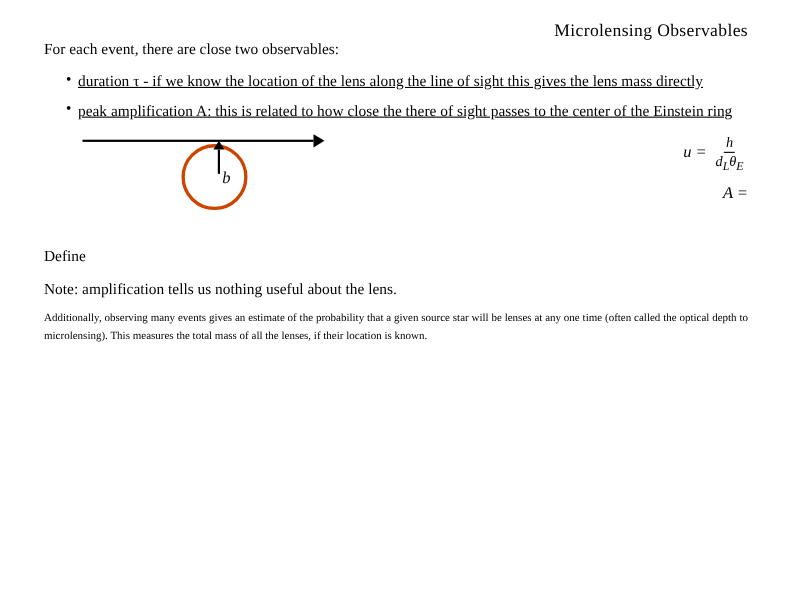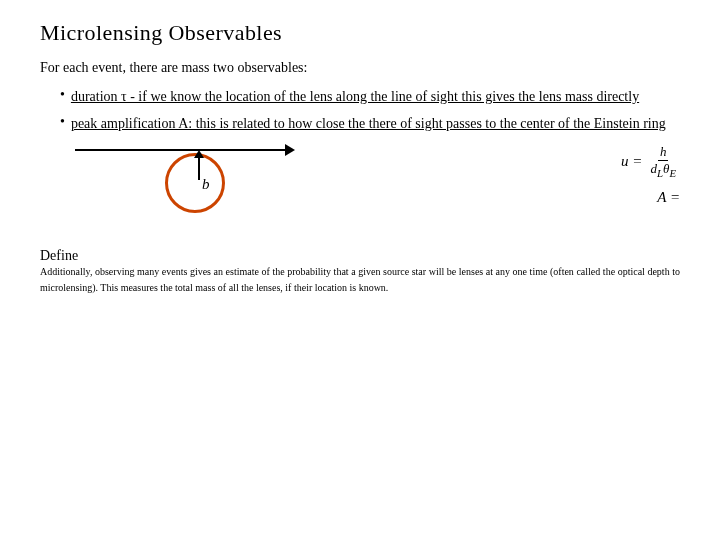--- a/index.html
+++ b/index.html
@@ -11,24 +11,23 @@
       font-size: 14px;
       color: #000000;
       overflow: hidden;
     }
     .page {
       width: 720px;
       height: 540px;
       padding: 20px 40px 20px 40px;
     }
     .title {
-      text-align: left;
-      font-size: 22px;
+      text-align: right;
+      font-size: 16px;
       font-weight: normal;
-      margin-bottom: 14px;
       letter-spacing: 0.02em;
     }
     .subtitle {
       font-size: 14px;
       margin-bottom: 10px;
     }
     .bullet-list {
       margin-left: 20px;
       margin-bottom: 10px;
     }
@@ -115,21 +114,21 @@
       align-items: flex-end;
       padding-right: 0px;
     }
   </style>
 </head>
 <body>
 
 <div class="page">
   <div class="title">Microlensing Observables</div>
 
-  <div class="subtitle">For each event, there are mass two observables:</div>
+  <div class="subtitle">For each event, there are close two observables:</div>
 
   <div class="bullet-list">
     <div class="bullet-item">
       <span class="bullet-dot">•</span>
       <span class="bullet-text">duration τ - if we know the location of the lens along the line of sight this gives the lens mass directly</span>
     </div>
     <div class="bullet-item">
       <span class="bullet-dot">•</span>
       <span class="bullet-text">peak amplification A: this is related to how close the there of sight passes to the center of the Einstein ring</span>
     </div>
@@ -165,15 +164,16 @@
         </span>
       </div>
 
       <div style="font-style:italic; font-size:15px; display:flex; align-items:center; gap:4px;">
         <span><i>A</i> =</span>
       </div>
 
     </div>
   </div>
 
+  <div class="note">Note: amplification tells us nothing useful about the lens.</div>
 
   <div class="additionally">Additionally, observing many events gives an estimate of the probability that a given source star will be lenses at any one time (often called the optical depth to microlensing). This measures the total mass of all the lenses, if their location is known.</div>
 </div>
 
 </body></html>

